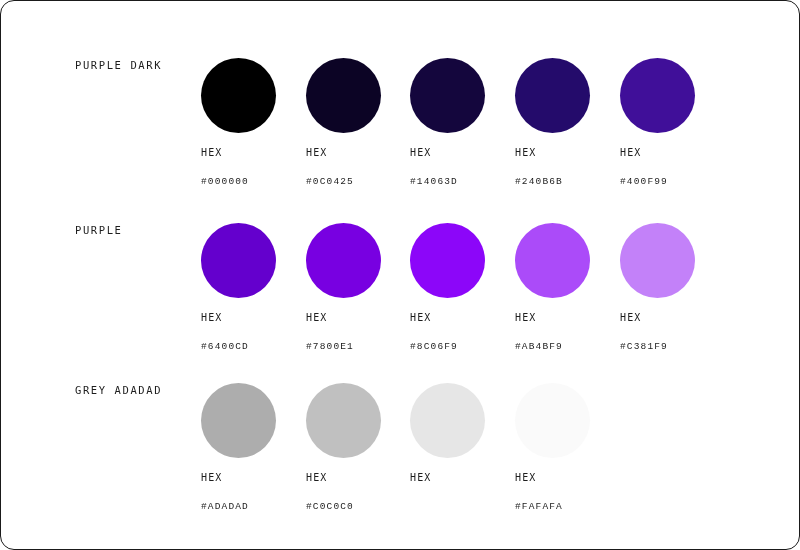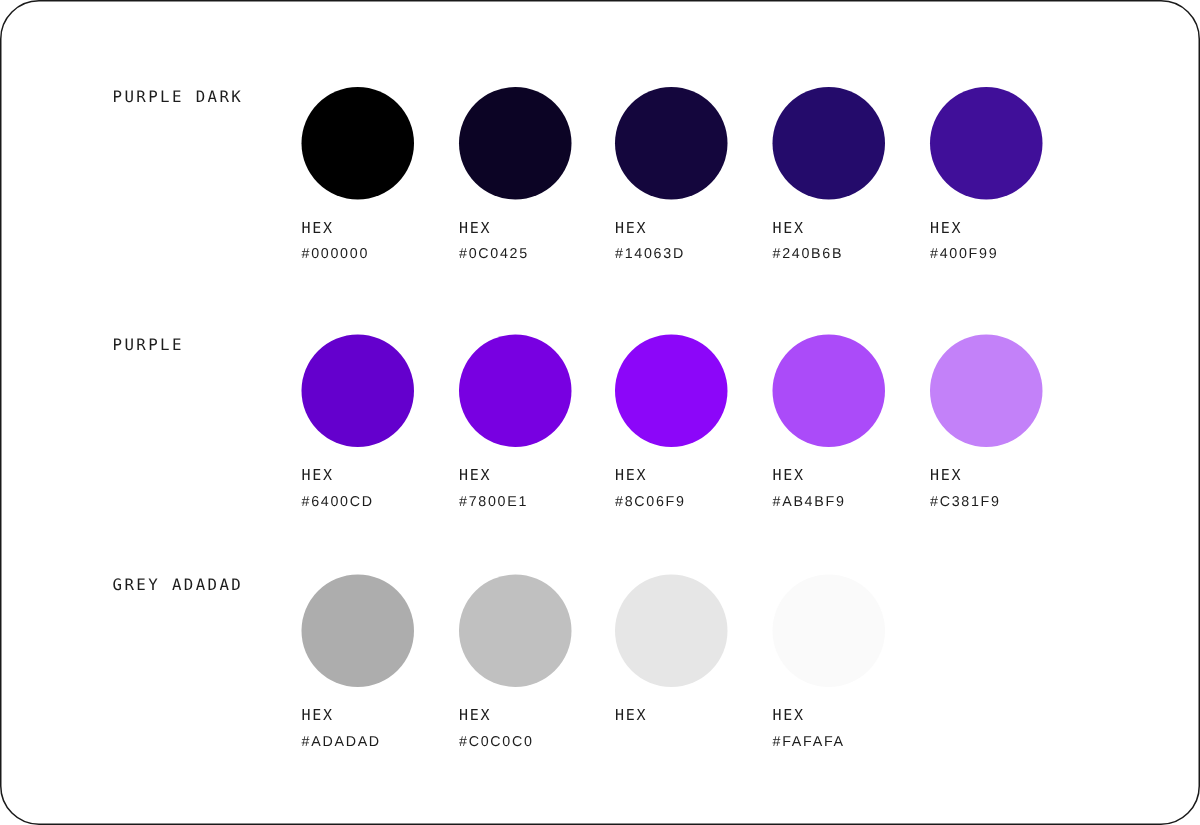--- a/index.html
+++ b/index.html
@@ -15,21 +15,21 @@
   }
 
   #palette-card {
     position: absolute;
     left: 0;
     top: 0;
     width: 800px;
     height: 550px;
     box-sizing: border-box;
     background: #ffffff;
-    border-radius: 26px;
+    border-radius: 14px;
     border: 1px solid #1a1a1a;
     overflow: hidden;
   }
 
   .rows {
     position: absolute;
     left: 0;
     top: 0;
     width: 800px;
     height: 550px;
@@ -98,21 +98,22 @@
     line-height: 17px;
     white-space: nowrap;
     font-family: "DejaVu Sans Mono", monospace;
   }
   .hex-value {
     font-size: 9.5px;
     letter-spacing: 1.15px;
     color: #1d1d1d;
     line-height: 17px;
     white-space: nowrap;
-    font-family: Liberation Sans, sans-serif;
+    font-family: Liberation Mono, monospace;
+    margin-top: 12px;
   }
 </style>
 </head>
 <body>
 
 <div id="palette-card" style="background: rgb(255, 255, 255); border-color: rgb(26, 26, 26);">
   <div class="rows">
 
     <div class="palette-row r0">
       <div class="row-label">PURPLE DARK</div>

